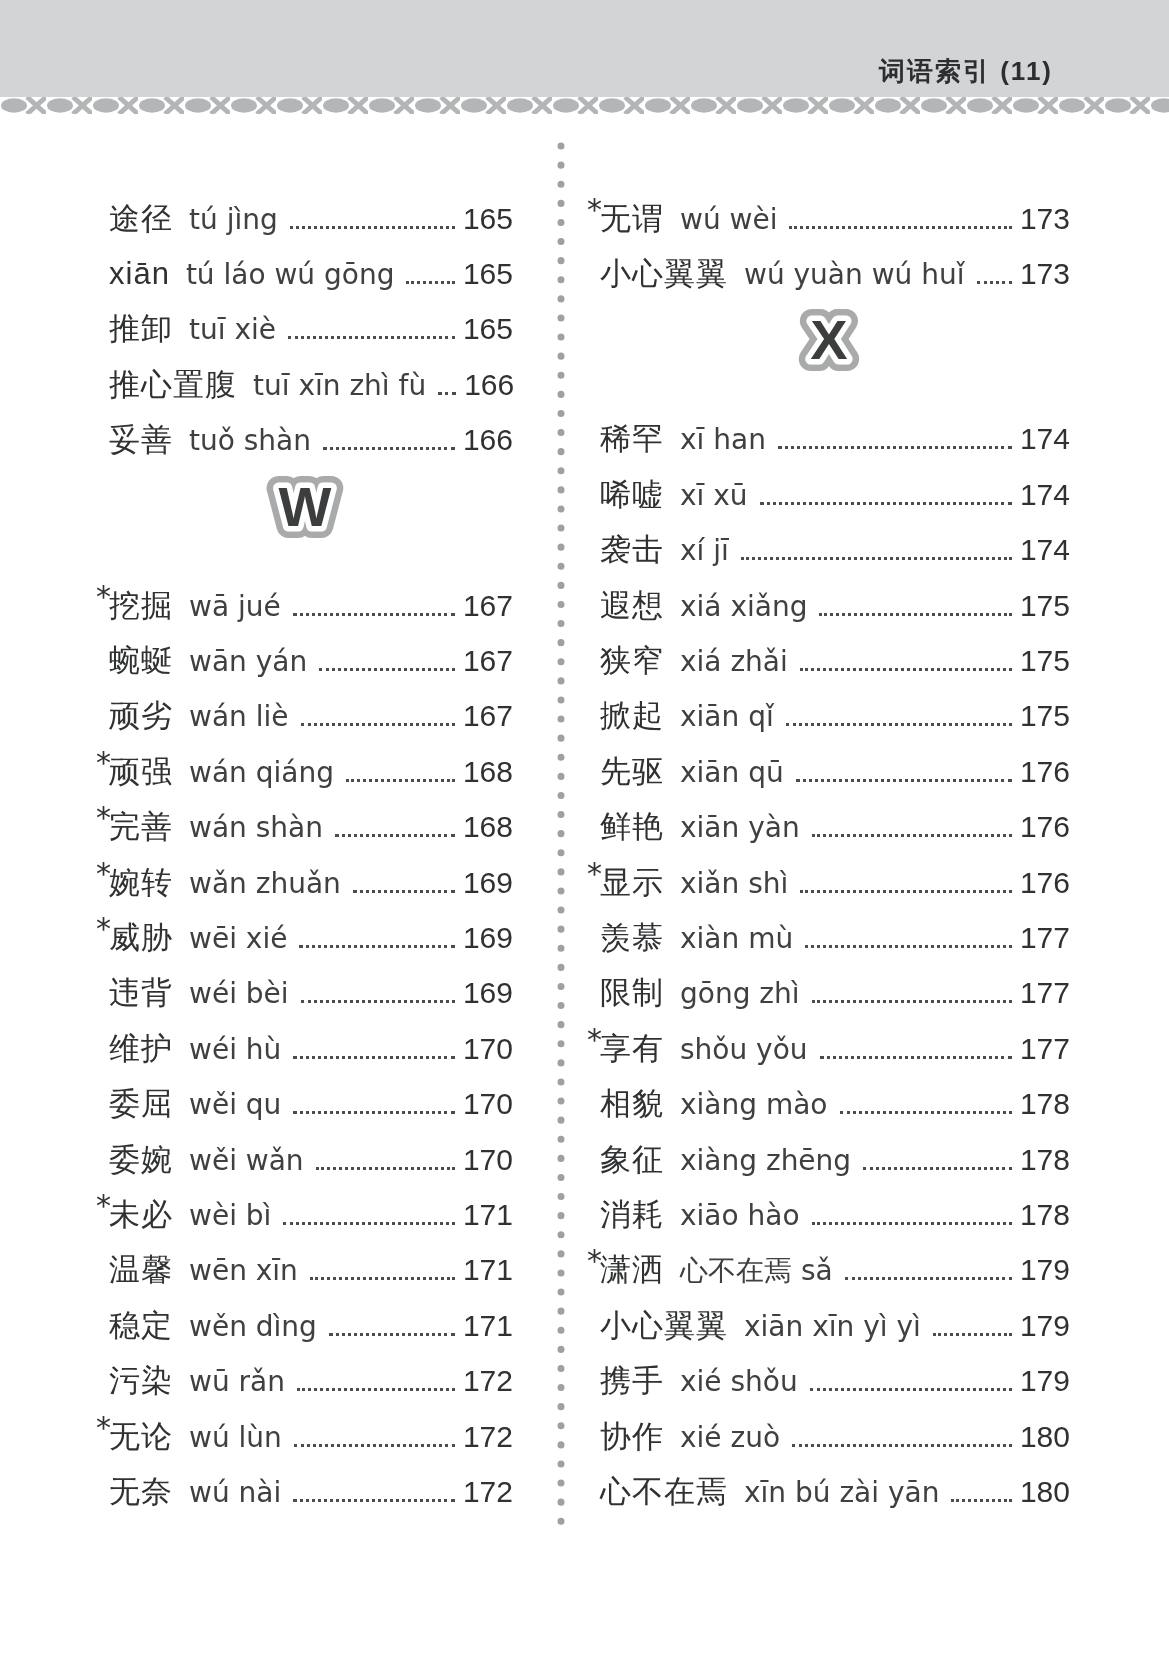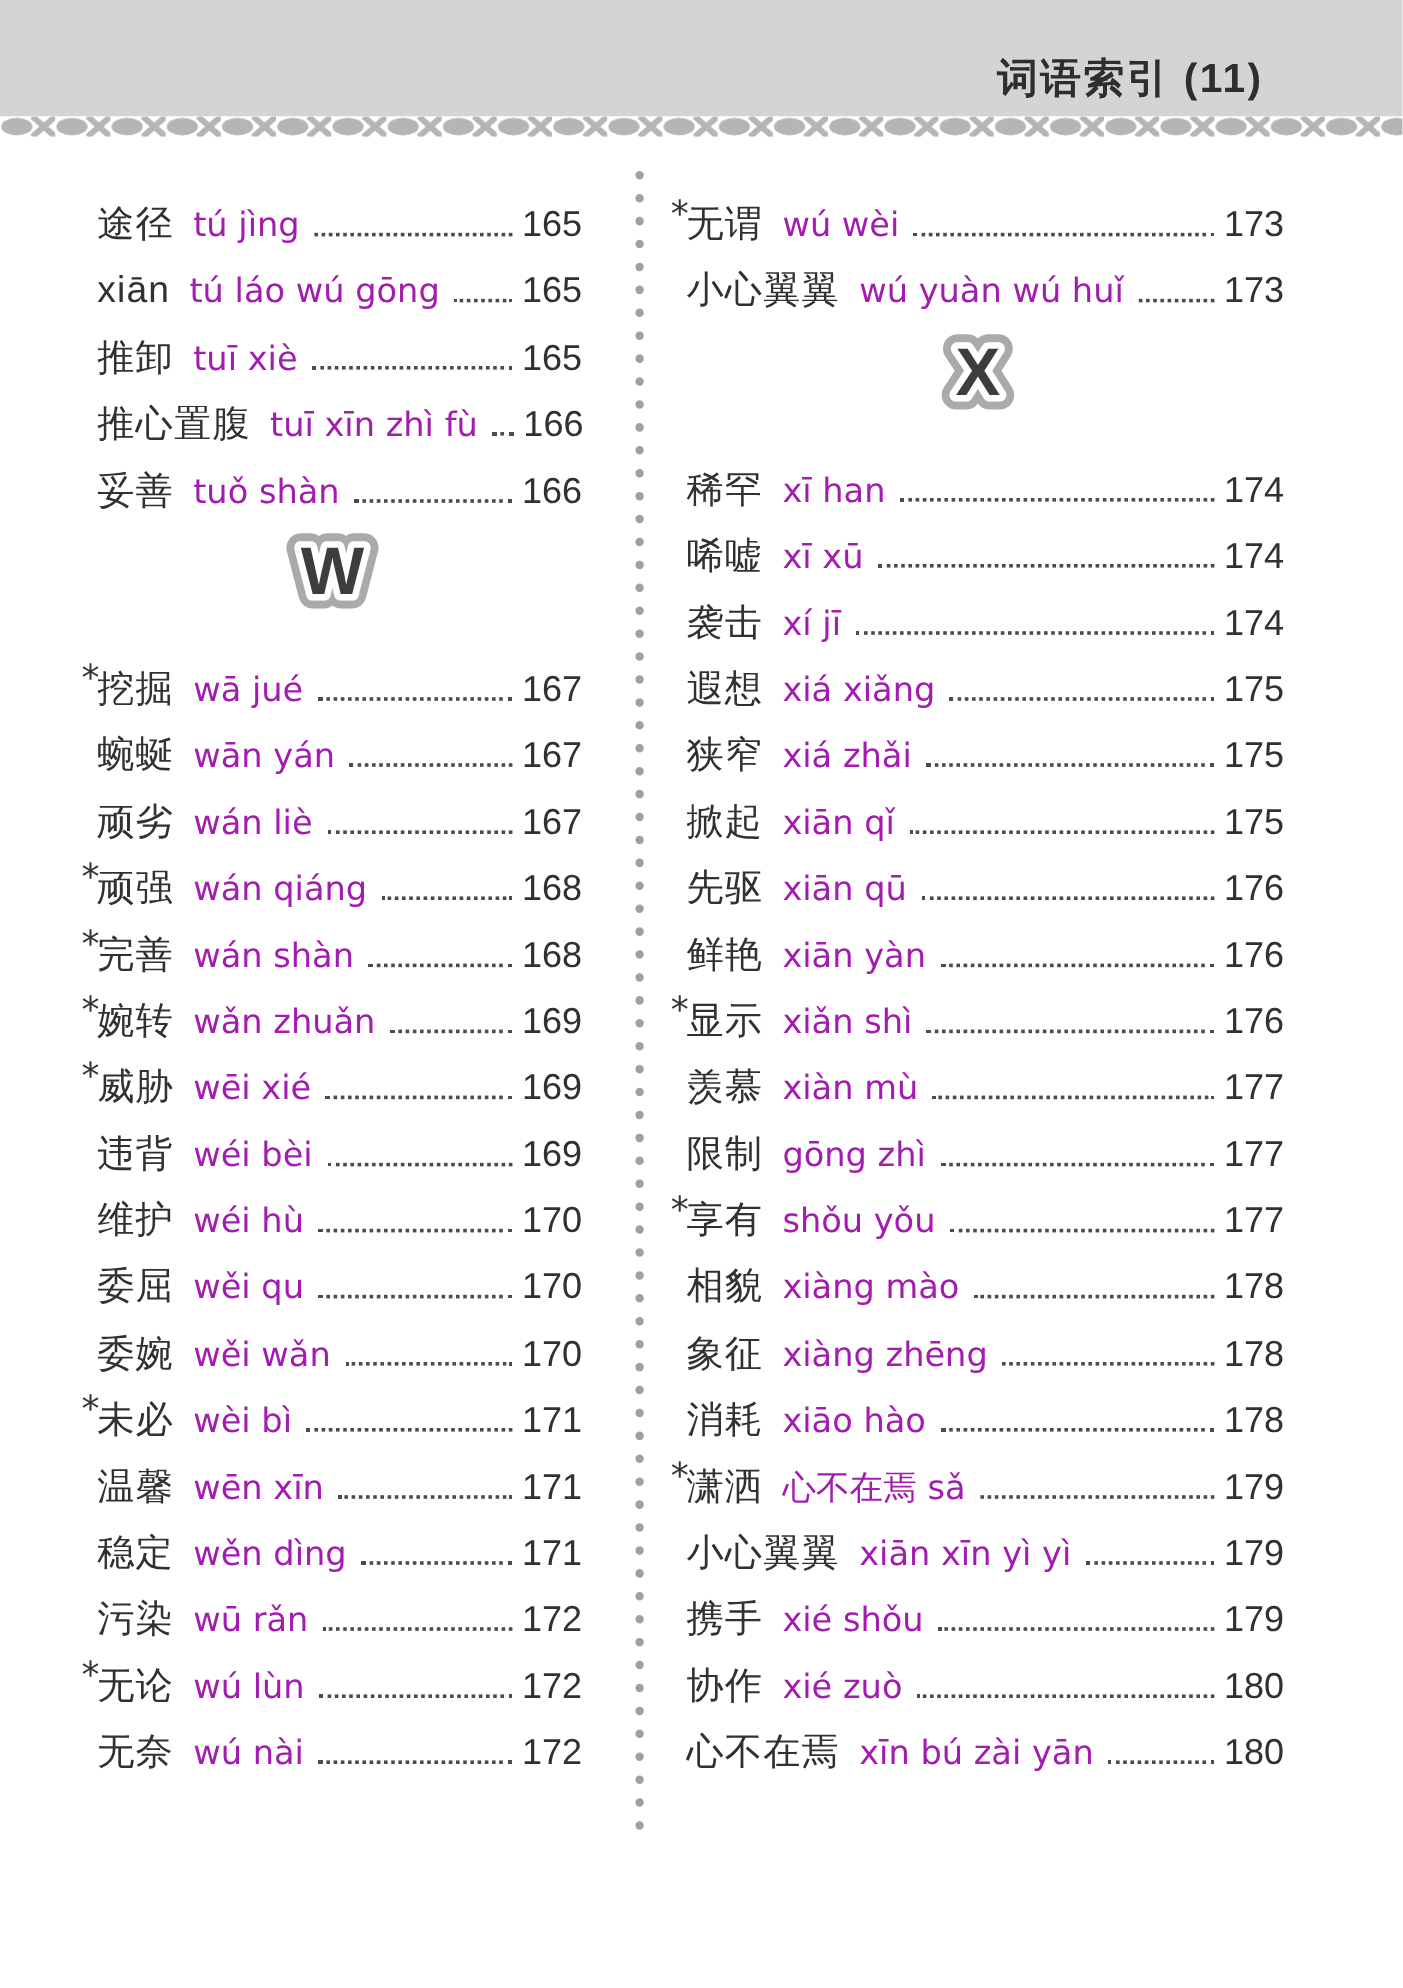--- a/index.html
+++ b/index.html
@@ -8,47 +8,47 @@
     position:relative; width:1169px; height:1657px; background:#ffffff;
     overflow:hidden; font-family:"Liberation Sans", sans-serif; color:#303234;
   }
   
   .topbar {
     height:97px; background:#d2d4d6;
     display:flex; align-items:flex-end; justify-content:flex-end;
     padding:0 116px 8px 0;
   }
   .topbar .title {
-    font-size:34px; font-weight:600; letter-spacing:2px; color:#2c2e30;text-align:right;
+    font-size:26px; font-weight:600; letter-spacing:2px; color:#2c2e30;text-align:right;
   }
   
   .chain { display:block; width:1169px; height:17px; }
   
   .index {
-    display:flex; align-items:flex-start;
-    padding:26px 99px 0 68px;
+    display:flex; align-items:center;
+    padding:26px 99px 0 96px;
   }
   .col { display:flex; flex-direction:column; }
   .col-left  { width:417px; }
   .col-right { flex:1; }
   .divider { width:8px; margin-left:44px; margin-right:22px; }
   .divider svg { display:block; }
   
   .row { display:flex; align-items:baseline; height:55.4px; }
   .star {
     display:inline-block; width:13px; flex:0 0 13px;
     font-family:"DejaVu Sans", sans-serif; font-size:30px; color:#333;
     position:relative; top:-9px; line-height:1;
   }
   .term {
     font-size:31px; font-weight:500; color:#2f3133;
     line-height:55.4px; white-space:nowrap; letter-spacing:1px;
   }
   .pinyin {
-    font-family:"DejaVu Sans", sans-serif; font-size:28px; color:#a21caf;
+    font-family:"DejaVu Sans", sans-serif; font-size:28px; color:#404040;
     margin-left:16px; white-space:nowrap; line-height:1;
   }
   .leader {
     flex:1 1 auto; min-width:18px; height:0;
     border-bottom:3.5px dotted #4a4c4e;
     margin:0 8px 0 12px;
   }
   .pagenum {
     font-size:30px; color:#2f3133; line-height:1;
     text-align:right; white-space:nowrap;margin-top:33px;

